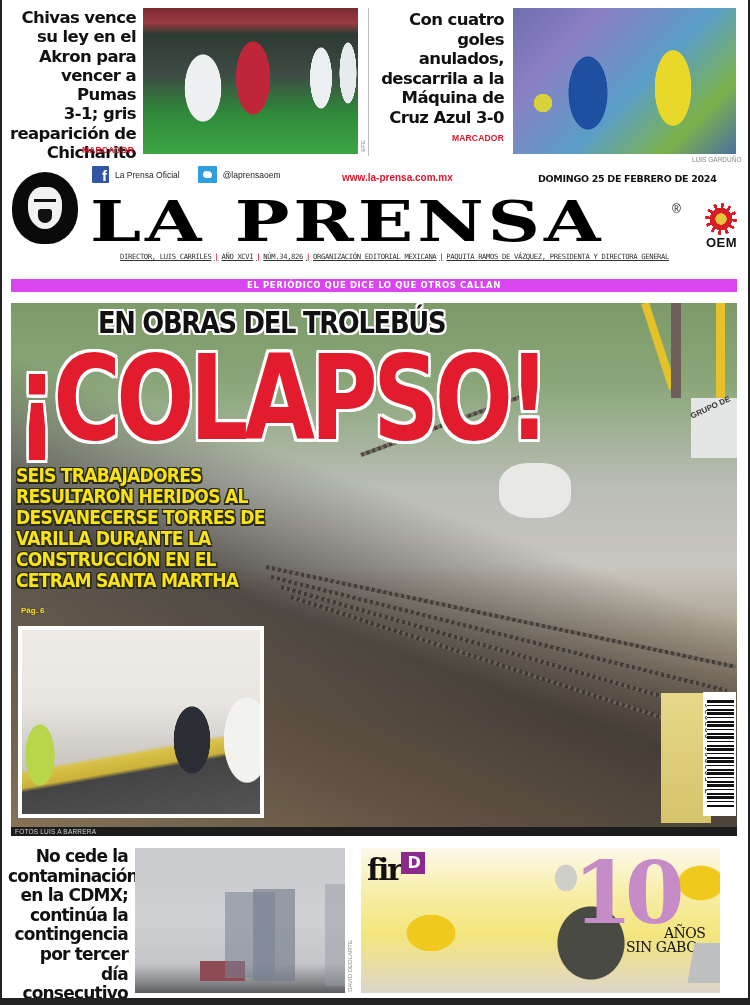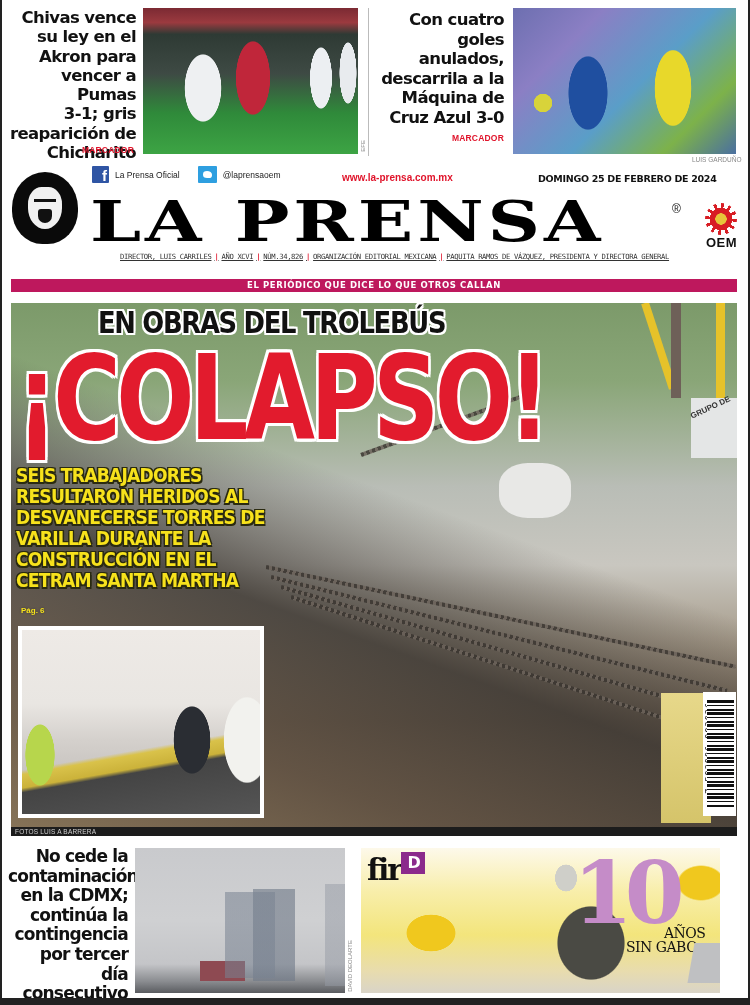--- a/index.html
+++ b/index.html
@@ -95,21 +95,21 @@
   }
   .oem-label { font-size: 13px; font-weight: bold; letter-spacing: 0.5px; color: #111; font-family: "Liberation Sans", sans-serif; }
 
   .credits-line {
     font-family: "DejaVu Sans Mono", monospace; font-size: 7.2px; color: #333; letter-spacing: -0.35px;
     white-space: nowrap;
   }
   .credits-line .sep { color: #e0142b; font-weight: bold; padding: 0 3px; }
 
   .slogan-bar {
-    background: #be185d; color: #fff; text-align: center; font-weight: bold;
+    background: #d946ef; color: #fff; text-align: center; font-weight: bold;
     font-family: "DejaVu Sans", sans-serif; font-size: 8.5px; letter-spacing: 0.6px;
     line-height: 13px;
   }
 
   
   .lead-photo {
     background:
       linear-gradient(158deg, transparent 0 55%, rgba(90,80,70,0.0) 55%),
       linear-gradient(200deg, rgba(120,110,95,0.0) 0 40%, rgba(60,55,50,0.85) 60%, rgba(95,80,65,0.8) 80%, rgba(140,120,90,0.8) 100%),
       linear-gradient(180deg, #7c9a6a 0%, #8aa678 15%, #b9bdb6 35%, #c9c7c0 50%, #a69b8a 65%, #7d6c5a 80%, #6b5c4c 100%);

